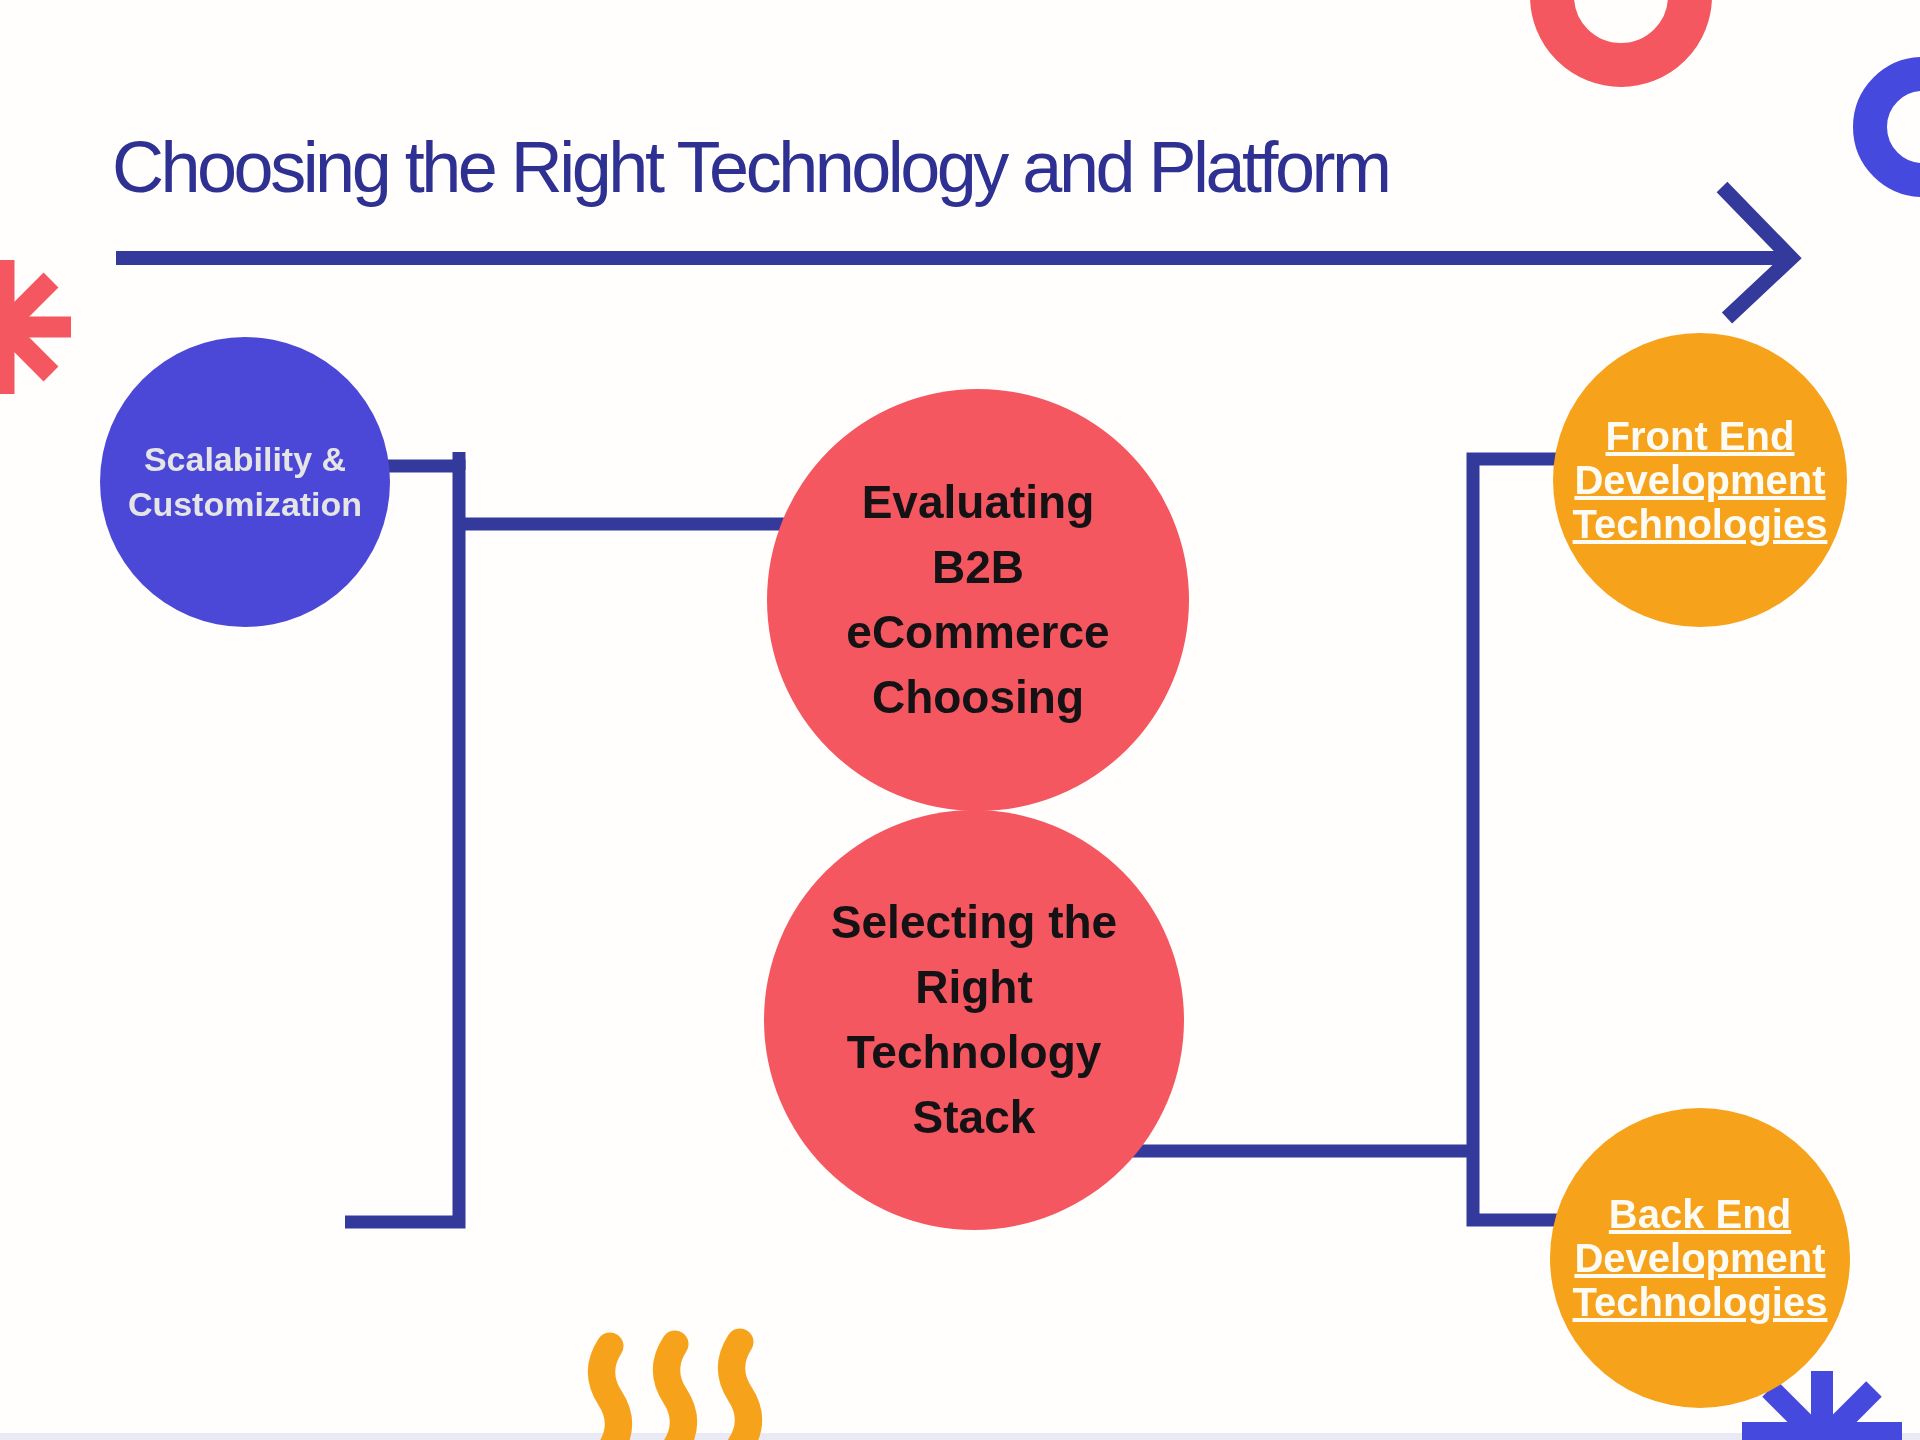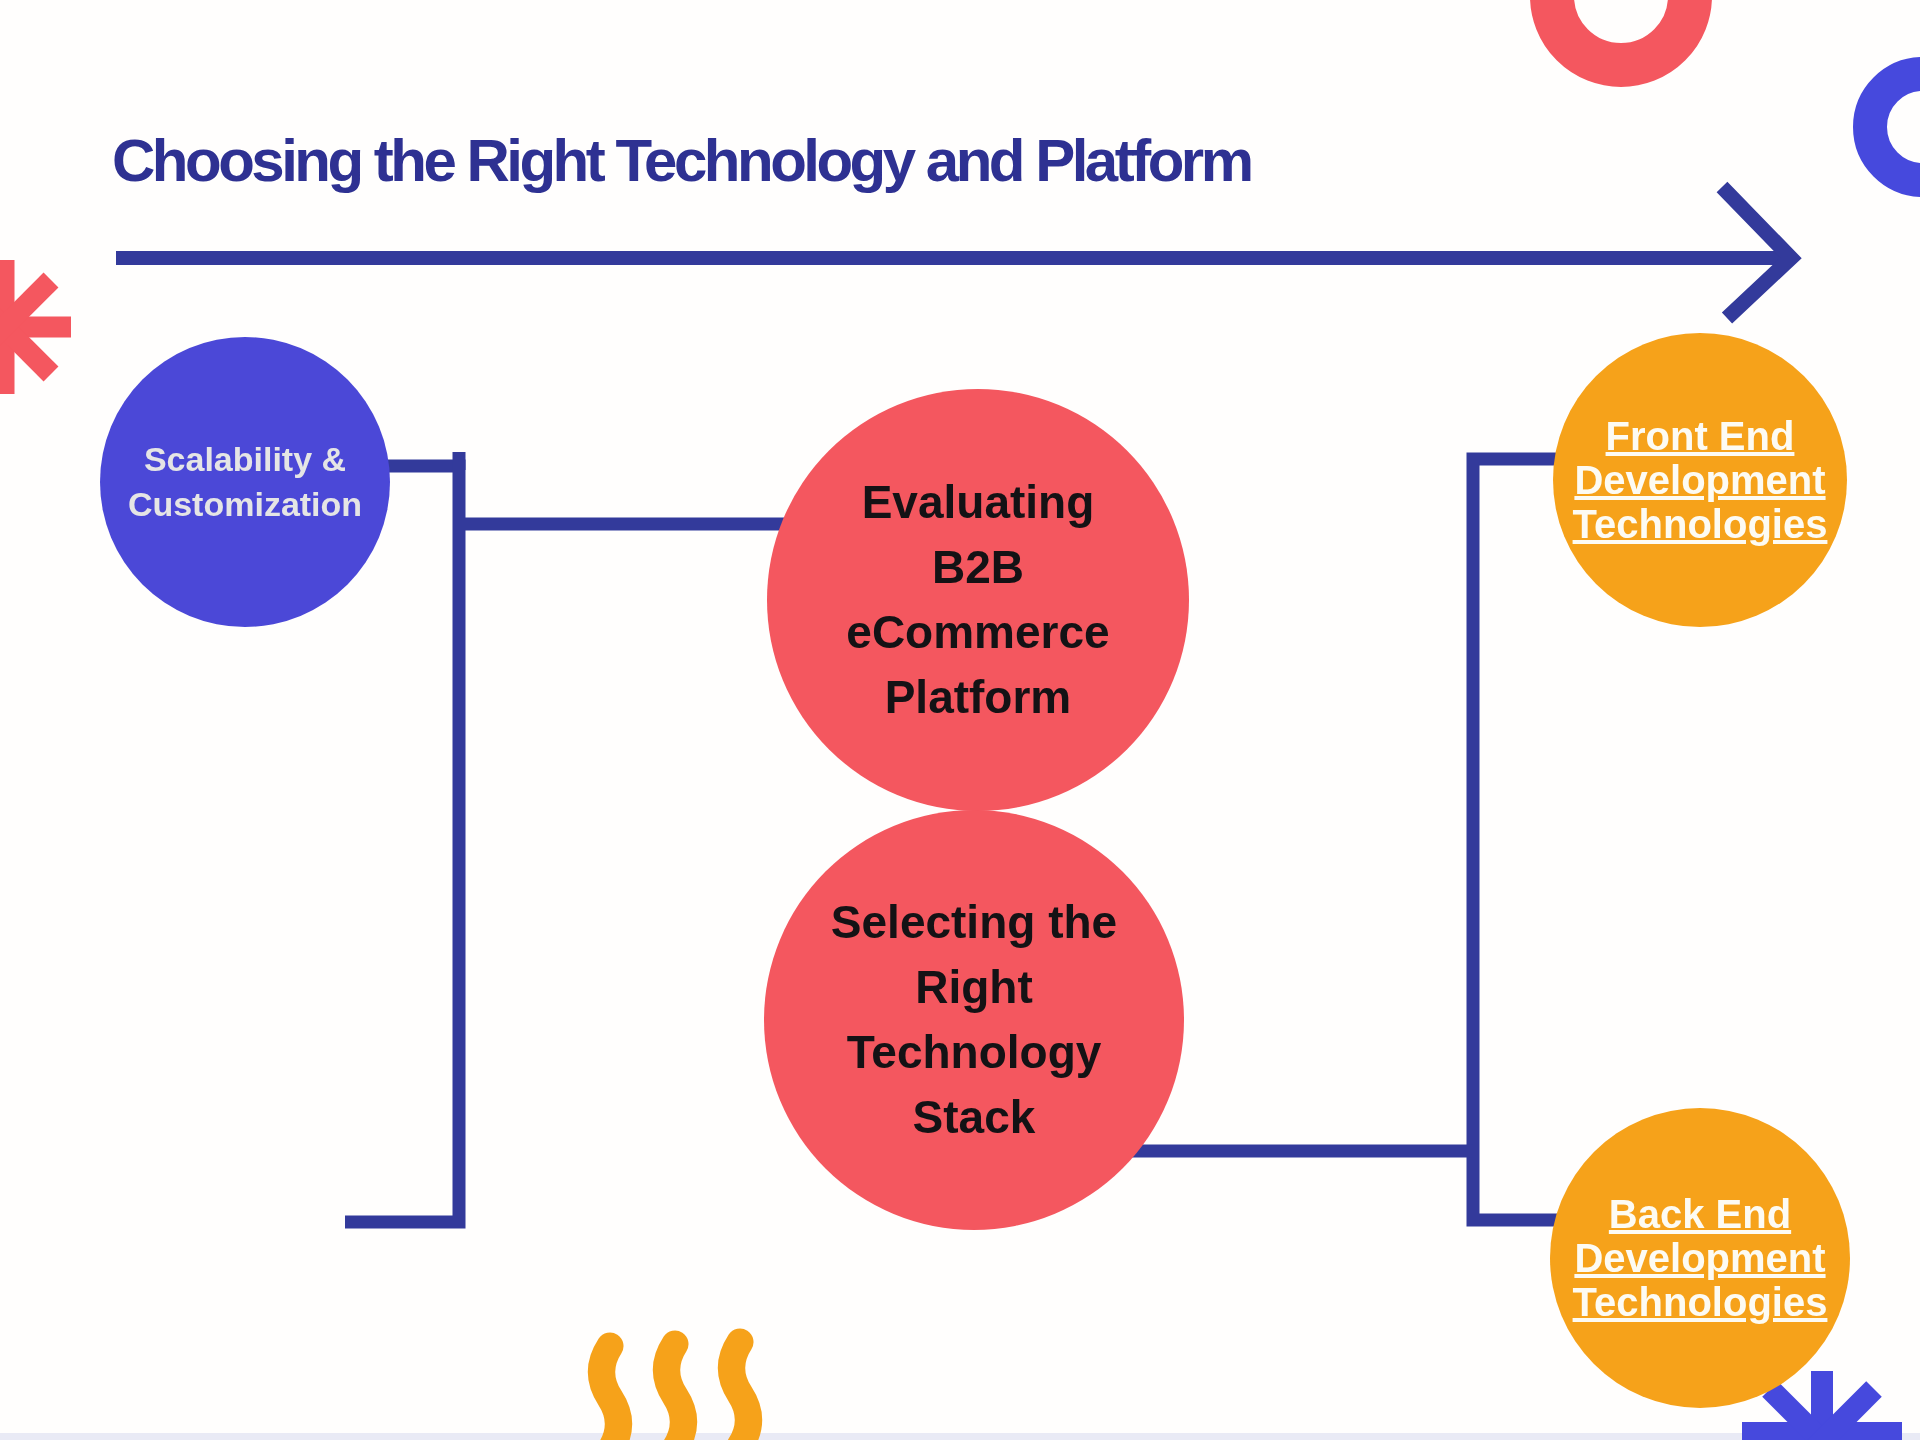--- a/index.html
+++ b/index.html
@@ -6,22 +6,22 @@
   .canvas{
     position:relative;
     width:1920px;height:1440px;
     background:#fffefd;
     overflow:hidden;
     font-family:"Liberation Sans", sans-serif;
   }
   .page-title{
     position:absolute;
     left:112px;top:131px;
-    font-size:60px;
-    font-weight:bold;
+    font-size:72px;
+    font-weight:normal;
     letter-spacing:-3.5px;
     line-height:1;
     color:#2e3192;
     white-space:nowrap;
     z-index:2;
   }
   svg.layer{
     position:absolute;inset:0;
     width:1920px;height:1440px;
     z-index:1;
@@ -115,21 +115,21 @@
   <div class="node blue" id="node-scalability">
     <div class="label">Scalability &amp;
 Customization</div>
   </div>
 
 
   <div class="node red" id="node-evaluating">
     <div class="label">Evaluating
 B2B
 eCommerce
-Platform</div>
+Choosing</div>
   </div>
 
   <div class="node red" id="node-selecting">
     <div class="label">Selecting the
 Right
 Technology
 Stack</div>
   </div>
 
   <div class="node orange" id="node-frontend">

